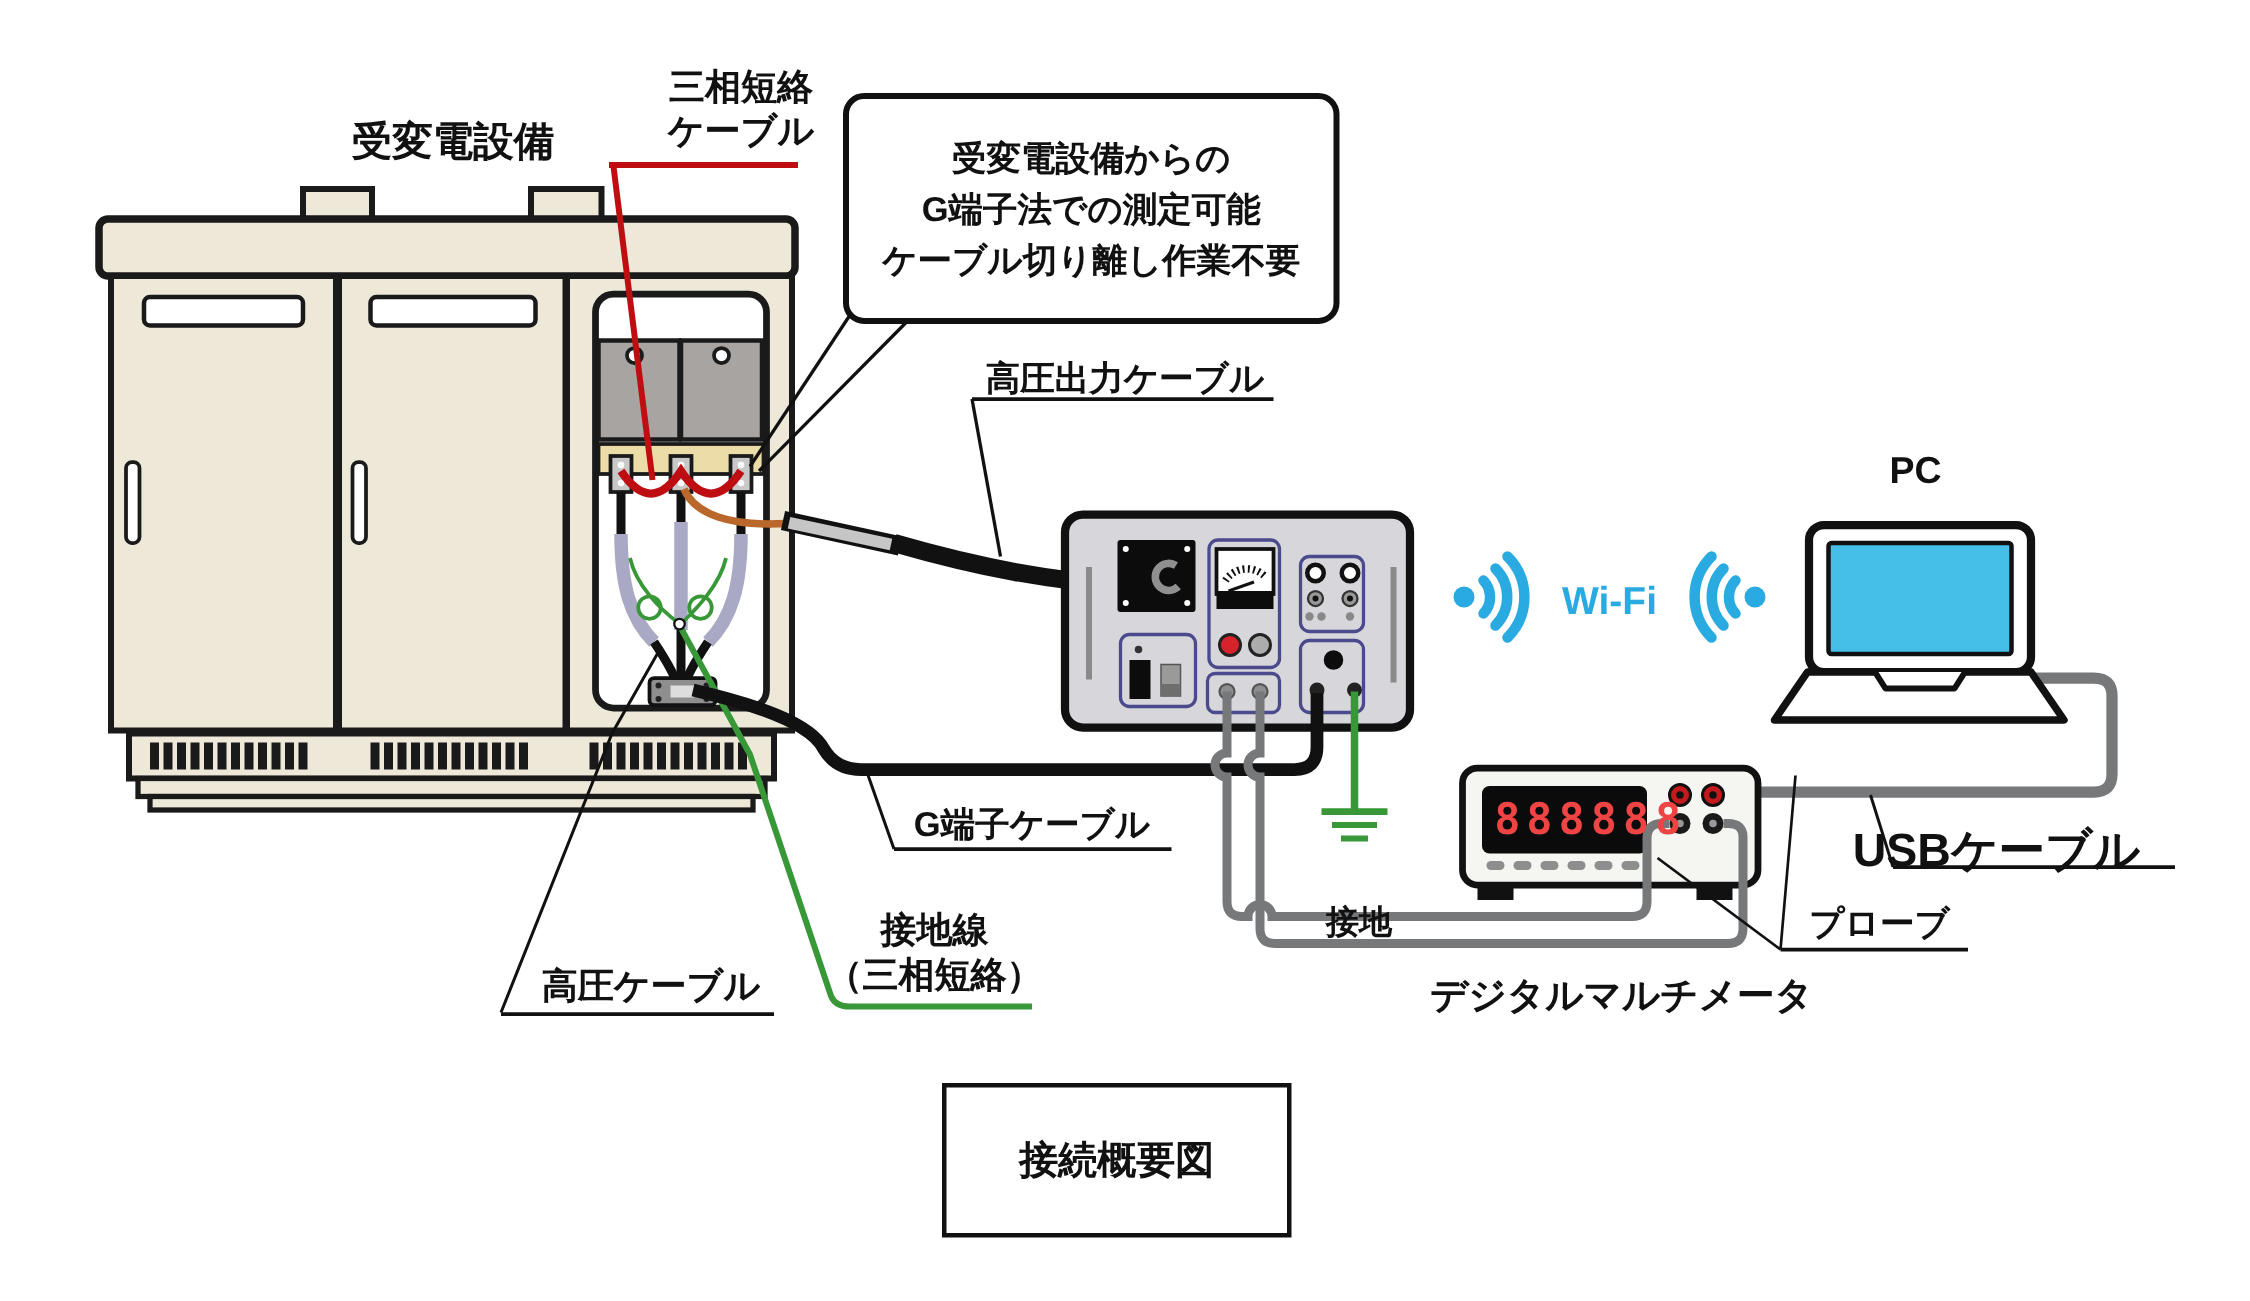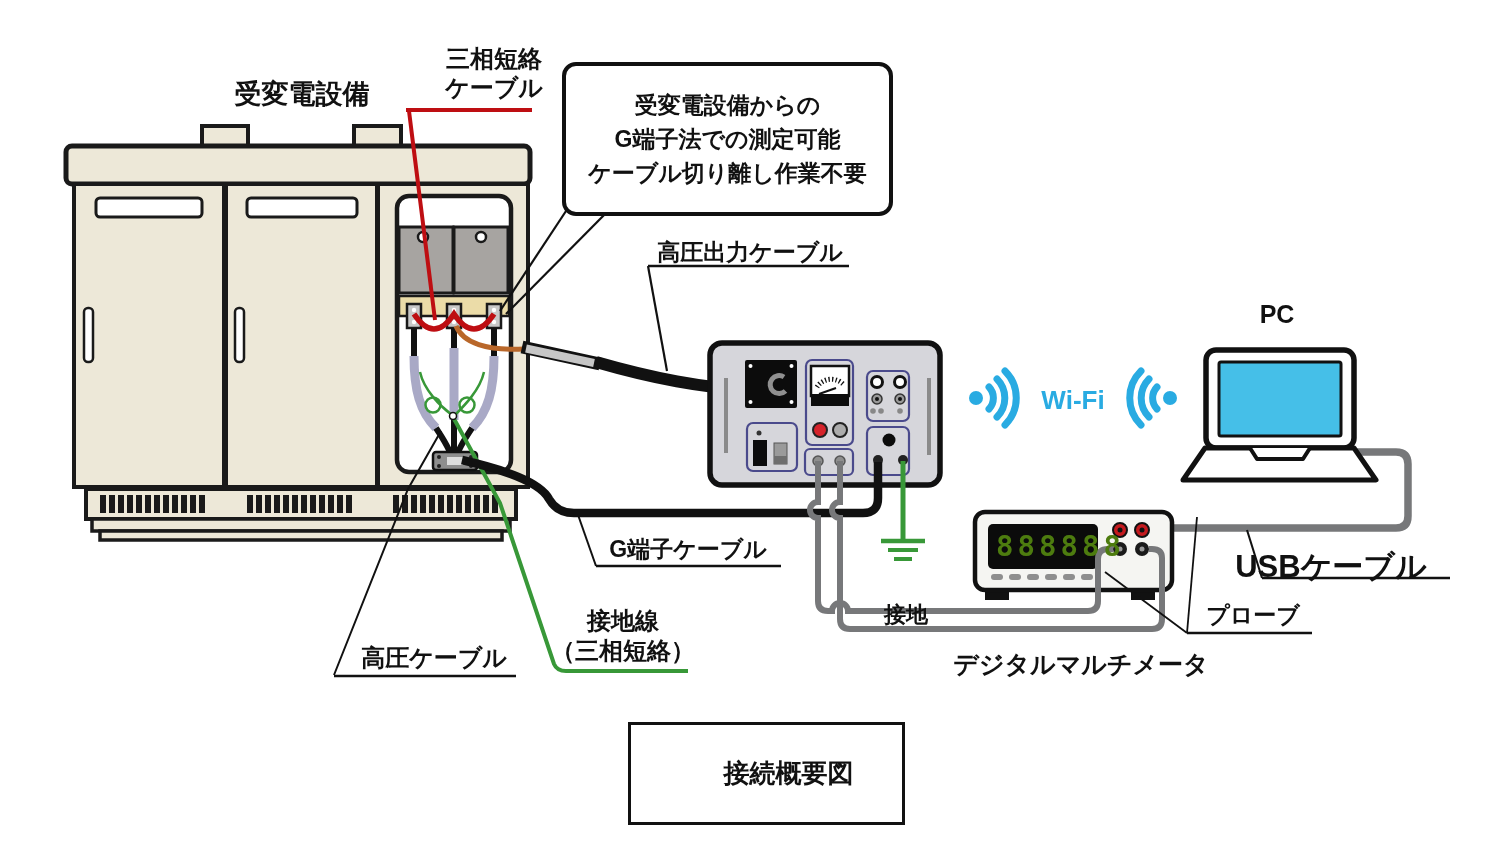--- a/index.html
+++ b/index.html
@@ -12,26 +12,26 @@
   .callout{
     position:absolute;left:562px;top:62px;width:323px;height:146px;
     background:#fff;border:4px solid #111;border-radius:14px;
     display:flex;flex-direction:column;justify-content:center;align-items:center;
     font-size:23px;line-height:34px;
   }
   .titlebox{
     position:absolute;left:628px;top:722px;width:227px;height:97px;
     background:#fff;border:3px solid #111;
     display:flex;flex-direction:column;justify-content:center;align-items:center;
-    font-size:26px;line-height:37px;padding-left:44px;
+    font-size:26px;line-height:37px;
   }
   .digits{
     position:absolute;left:1043px;top:529px;transform:translateX(-50%);
     font-family:"DejaVu Sans Mono","Liberation Mono",monospace;
-    color:#4d7c0f;font-size:29px;letter-spacing:4px;font-weight:bold;padding-left:35px;
+    color:#ef4444;font-size:29px;letter-spacing:4px;font-weight:bold;padding-left:35px;
   }
   .wifi{color:#29ABE2;}
 </style>
 </head>
 <body>
 
 <div class="stage">
 
 <svg width="1500" height="867" viewBox="0 0 1500 867">
   <defs>

